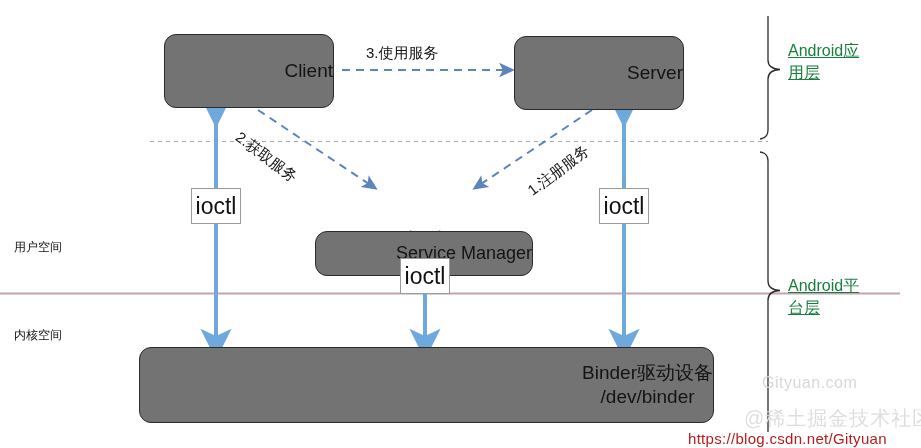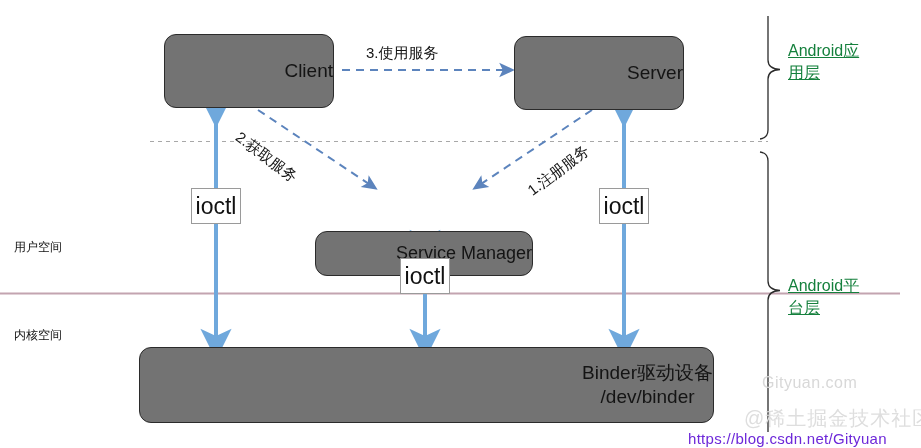--- a/index.html
+++ b/index.html
@@ -114,21 +114,21 @@
     letter-spacing: .5px;
   }
   #wm-juejin {
     left: 744px; top: 405px;
     color: #dedede;
     font-size: 20px;
     letter-spacing: 1px;
   }
   #wm-url {
     left: 688px; top: 430px;
-    color: #6d28d9;
+    color: #b91c1c;
     font-size: 15px;
     letter-spacing: .3px;
   }
 </style>
 </head>
 <body>
 
 <div id="canvas">
 
   <svg class="svg-layer" viewBox="0 0 921 448" xmlns="http://www.w3.org/2000/svg">

